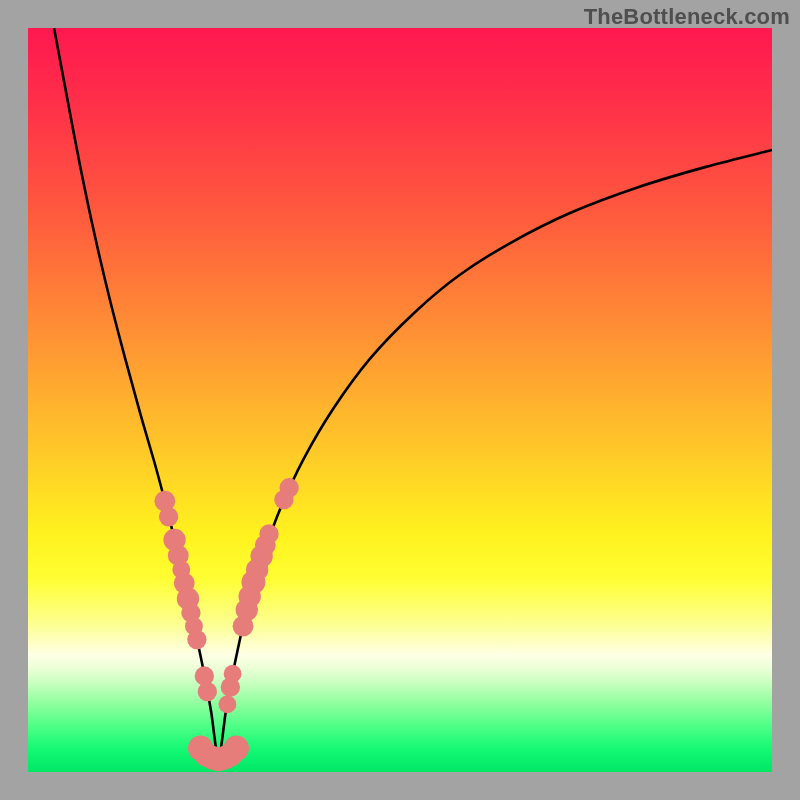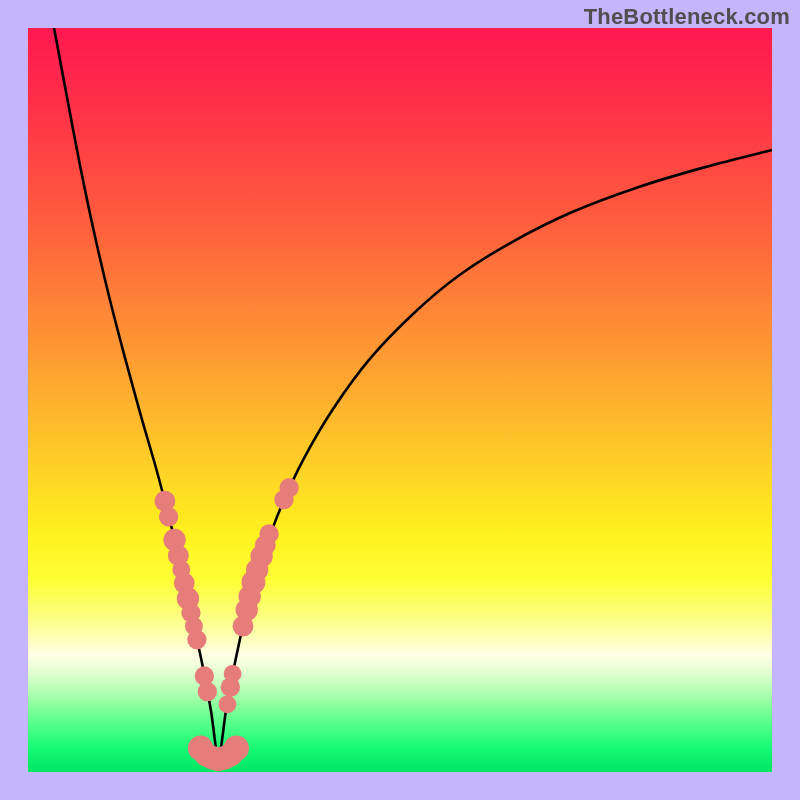--- a/index.html
+++ b/index.html
@@ -10,21 +10,21 @@
     overflow: hidden;
     background: #000;
     font-family: Arial, Helvetica, sans-serif;
   }
   .frame {
     position: absolute;
     left: 0;
     top: 0;
     width: 800px;
     height: 800px;
-    background: #c4b5fd;
+    background: #a3a3a3;
   }
   .plot {
     position: absolute;
     left: 28px;
     top: 28px;
     width: 744px;
     height: 744px;
     overflow: hidden;
   }
   .gradient {

